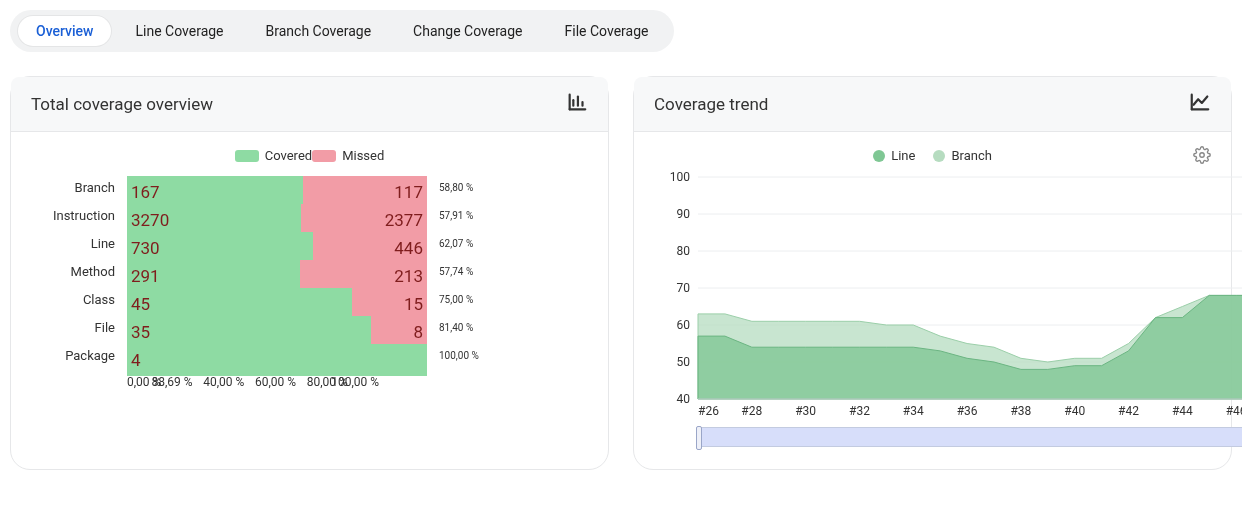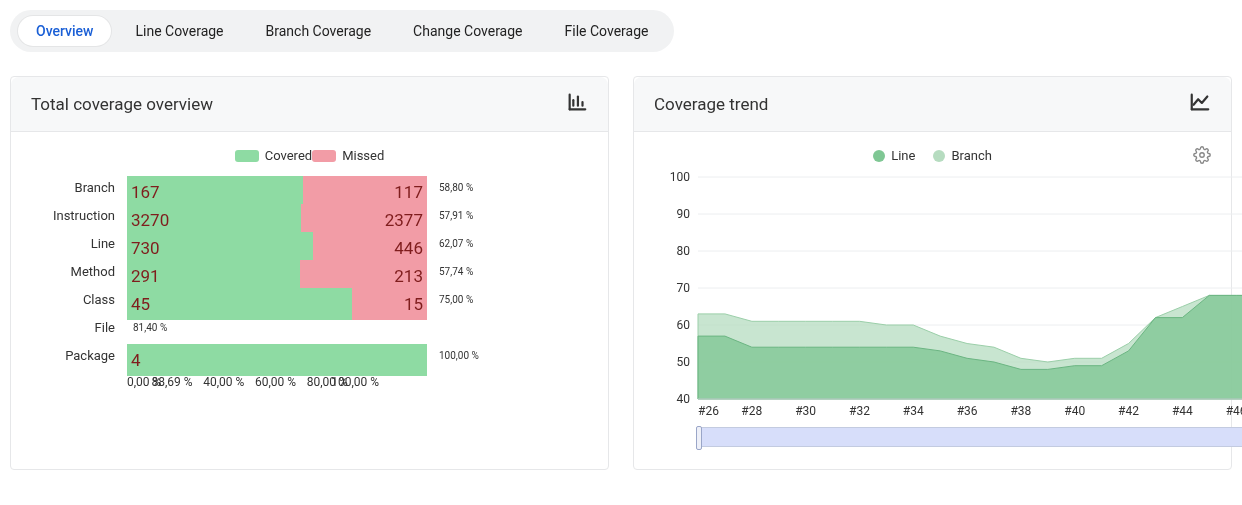--- a/index.html
+++ b/index.html
@@ -1,21 +1,21 @@
 <!DOCTYPE html>
 <html><head>
 <meta charset="utf-8">
 <style>
   *{box-sizing:border-box;margin:0;padding:0;font-family:-apple-system,BlinkMacSystemFont,"Segoe UI",Roboto,Arial,sans-serif}
   body{background:#fff;padding:10px;width:1242px}
   .tabs{display:flex;align-items:center;background:#f1f2f3;border-radius:24px;padding:6px 8px;gap:6px;width:fit-content;margin-bottom:24px}
   .tab{padding:7px 18px;border-radius:18px;font-size:14px;color:#222;cursor:pointer;white-space:nowrap}
   .tab.active{background:#fff;color:#1a5fd6;font-weight:500;box-shadow:0 0 0 1px rgba(0,0,0,.05)}
   .cards{display:flex;gap:24px}
-  .card{background:#fff;border:1px solid #e6e7e9;border-radius:4px;flex:1;min-width:0}
+  .card{background:#fff;border:1px solid #e6e7e9;border-radius:20px;flex:1;min-width:0}
   .card-hd{display:flex;align-items:center;justify-content:space-between;background:#f7f8f9;border-bottom:1px solid #e6e7e9;border-radius:8px 8px 0 0;padding:14px 20px}
   .card-title{font-size:17px;color:#333;font-weight:400}
   .card-icon{color:#333}
   .card-body{padding:16px 20px 22px 20px;position:relative}
 
   
   .legend{display:flex;justify-content:center;margin-bottom:10px;font-size:13px;color:#333}
   .leg{display:flex;align-items:center;gap:6px}
   .sw{width:24px;height:12px;border-radius:3px;display:inline-block}
   .sw.covered{background:#8edba3}
@@ -171,20 +171,34 @@
               </div>
               <div class="bar">
                 <div class="seg c" style="width: 75%;">45</div>
                 <div class="seg m" style="width: 25%;">15</div>
               </div>
             </div>
             <div class="pct">75,00 %</div>
           </div>
           <div class="row">
             <div class="row-lab">File</div>
+            <div class="barwrap">
+              <div class="grid">
+                <div class="gridline"></div>
+                <div class="gridline"></div>
+                <div class="gridline"></div>
+                <div class="gridline"></div>
+                <div class="gridline"></div>
+                <div class="gridline"></div>
+              </div>
+              <div class="bar">
+                <div class="seg c" style="width: 81.4%;">35</div>
+                <div class="seg m" style="width: 18.6%;">8</div>
+              </div>
+            </div>
             <div class="pct">81,40 %</div>
           </div>
           <div class="row">
             <div class="row-lab">Package</div>
             <div class="barwrap">
               <div class="grid">
                 <div class="gridline"></div>
                 <div class="gridline"></div>
                 <div class="gridline"></div>
                 <div class="gridline"></div>

